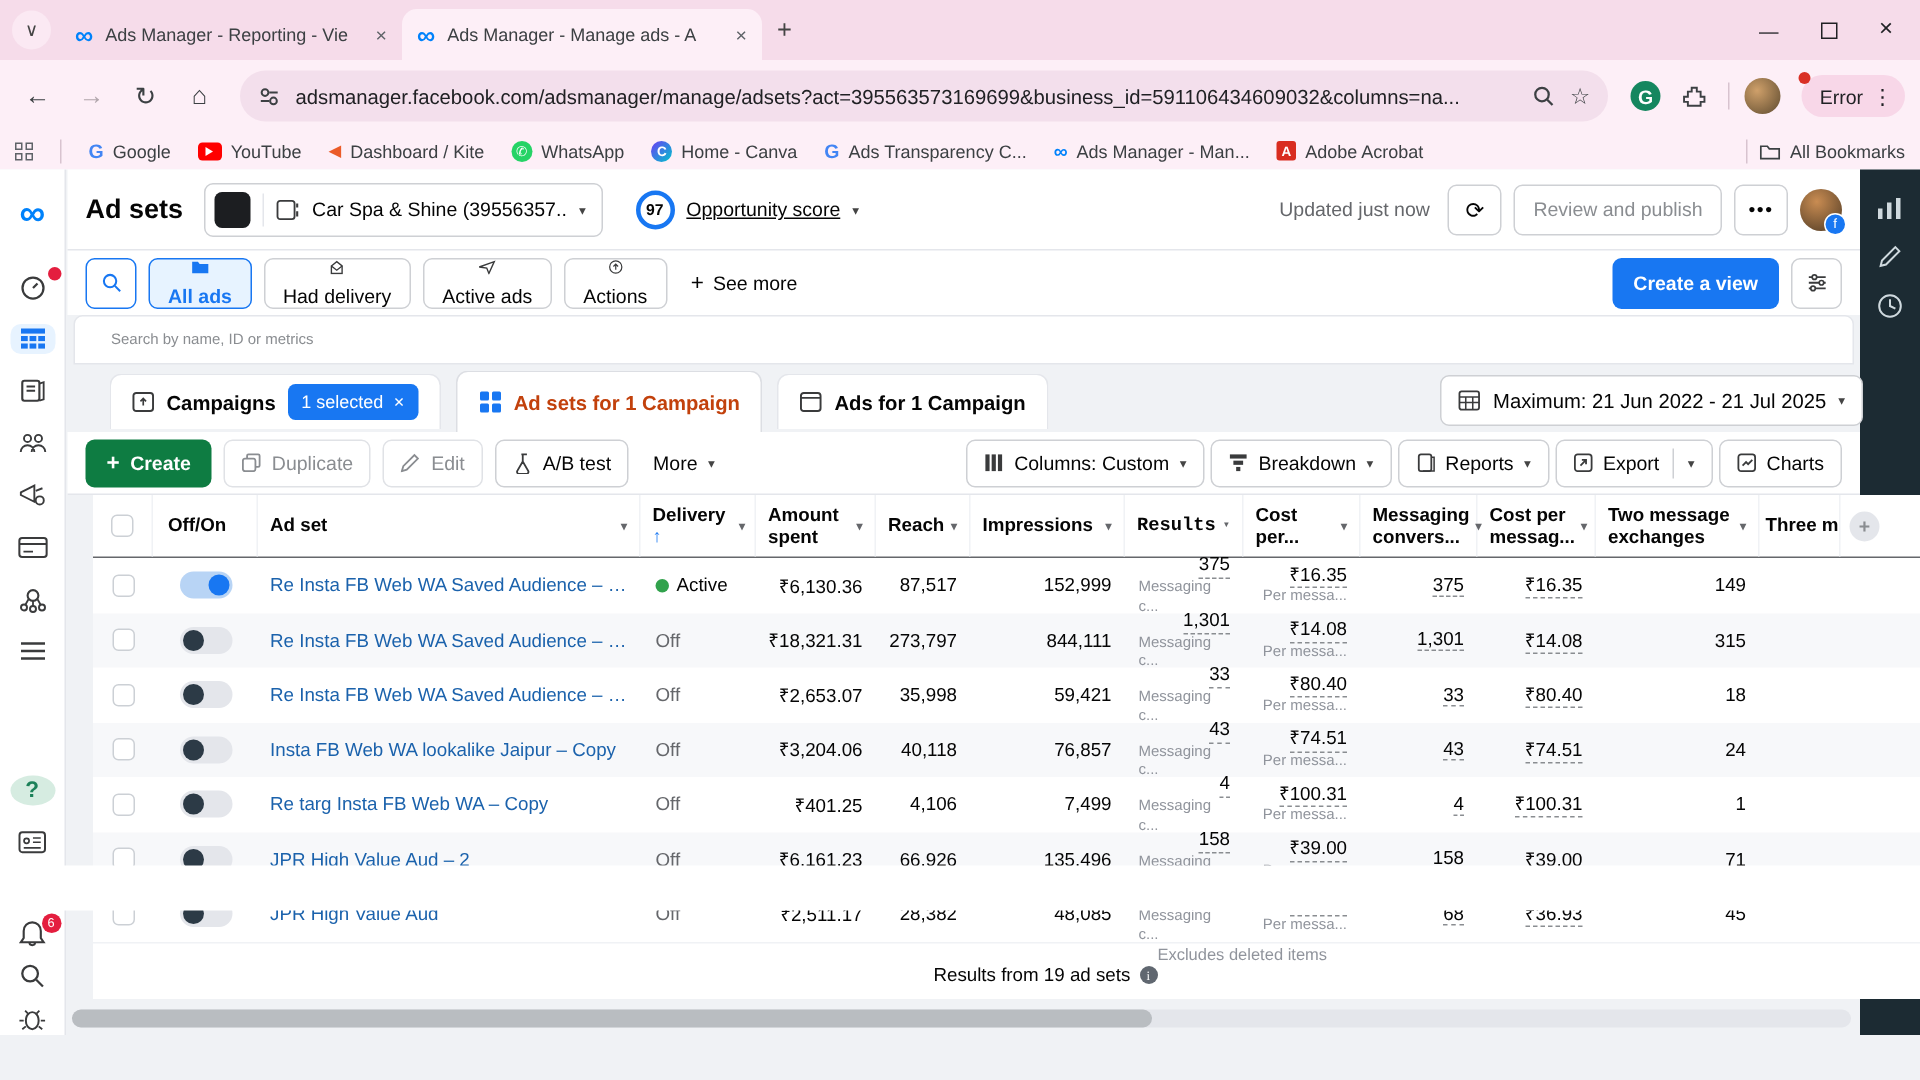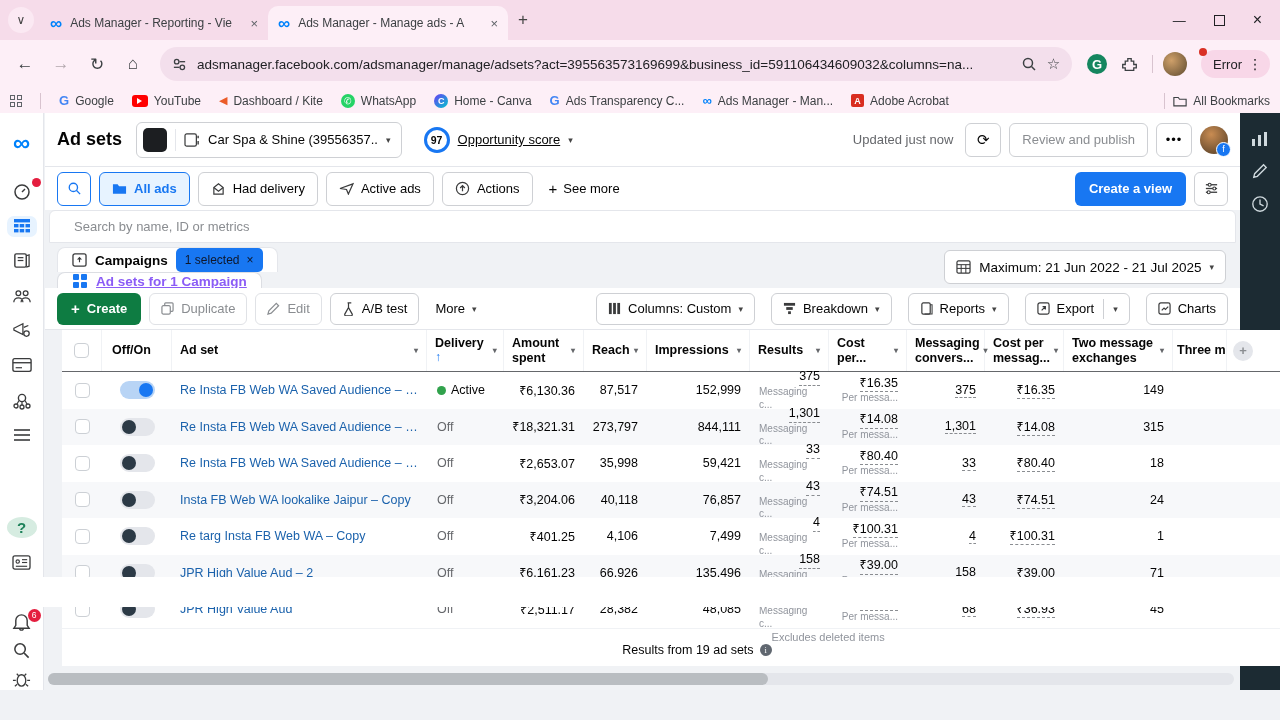--- a/index.html
+++ b/index.html
@@ -71,44 +71,44 @@
   .hdr-right { margin-left:auto; display:flex; align-items:center; gap:8px; }
   .updated { font-size:13px; color:#65676b; margin-right:4px; }
   .btn-outline { height:34px; border:1px solid #ced0d4; border-radius:6px; background:#fff; display:flex; align-items:center; justify-content:center; padding:0 12px; font-size:13px; color:#050505; }
   .btn-outline.disabled { color:#8a8d91; }
   .avatar-fb { position:relative; width:28px; height:28px; border-radius:50%; background:radial-gradient(circle at 40% 30%, #c98c52, #4e3a24); }
   .avatar-fb::after { content:"f"; position:absolute; right:-3px; bottom:-3px; width:13px; height:13px; background:#1877f2; border-radius:50%; color:#fff; font-size:9px; display:flex; align-items:center; justify-content:center; border:1.5px solid #fff; }
 
   
   .filter-row { position:absolute; left:0; top:53px; width:1195px; height:44px; background:#fff; border-top:1px solid #e4e6eb; display:flex; align-items:center; padding:0 12px; gap:8px; }
   .sq-btn { width:34px; height:34px; border:1px solid #1877f2; border-radius:6px; display:flex; align-items:center; justify-content:center; color:#1877f2; }
-  .pill { height:34px; border:1px solid #ced0d4; border-radius:6px; background:#fff; display:flex; align-items:center; gap:7px; padding:0 12px; font-size:13px; color:#050505; }
+  .pill { height:34px; border:1px solid #ced0d4; border-radius:6px; background:#fff; display:flex; align-items:center; gap:7px; padding:0 12px; font-size:13px; color:#050505;flex-direction:column; }
   .pill.sel { border:1px solid #1877f2; background:#e7f3ff; color:#1877f2; font-weight:bold; }
   .see-more { font-size:13px; color:#050505; display:flex; gap:6px; align-items:center; padding:0 8px; }
   .btn-blue { margin-left:auto; background:#1877f2; color:#fff; font-size:13px; font-weight:bold; border-radius:6px; height:34px; display:flex; align-items:center; padding:0 14px; }
   .sliders-btn { width:34px; height:34px; border:1px solid #ced0d4; border-radius:6px; display:flex; align-items:center; justify-content:center; }
 
   
   .search-row { position:absolute; left:4px; top:97px; width:1187px; height:33px; background:#fff; border:1px solid #e4e6eb; border-radius:6px 6px 0 0; display:flex; align-items:center; padding:0 24px; }
-  .search-ph { font-size:13px; color:#8a8d91; }
+  .search-ph { font-size:10px; color:#8a8d91; }
 
   
-  .viewtabs { position:absolute; left:0; top:134px; width:1195px; height:41px; display:flex; align-items:flex-start; padding-left:12px;flex-direction:column; }
+  .viewtabs { position:absolute; left:16px; top:134px; width:1195px; height:41px; display:flex; align-items:center; padding-left:12px; }
   .vtab { height:37px; background:#fff; border:1px solid #e4e6eb; border-bottom:none; border-radius:8px 8px 0 0; display:flex; align-items:center; gap:8px; padding:0 14px; margin-right:10px; font-size:13.5px; font-weight:bold; color:#050505; }
-  .vtab.active { height:41px; border-color:#dcdee3; color:#8b5cf6;text-decoration:underline; }
-  .sel-badge { background:#1877f2; color:#0f172a; font-size:12px; font-weight:normal; border-radius:5px; height:24px; display:flex; align-items:center; gap:7px; padding:0 9px; }
+  .vtab.active { height:41px; border-color:#dcdee3; color:#c2410c; }
+  .sel-badge { background:#1877f2; color:#ffffff; font-size:12px; font-weight:normal; border-radius:5px; height:24px; display:flex; align-items:center; gap:7px; padding:0 9px; }
   .date-btn { position:absolute; right:14px; top:3px; height:34px; border:1px solid #ced0d4; border-radius:6px; background:#fff; display:flex; align-items:center; gap:8px; padding:0 11px; font-size:13.5px; color:#050505; }
 
   
   .cmd-row { position:absolute; left:0; top:175px; width:1195px; height:42px; background:#fff; border-bottom:1px solid #e4e6eb; display:flex; align-items:center; padding:0 12px; gap:8px; }
   .btn-green { background:#0e7c42; color:#fff; font-size:13px; font-weight:bold; height:32px; border-radius:6px; display:flex; align-items:center; gap:7px; padding:0 14px; }
   .cmd { height:32px; border:1px solid #ced0d4; border-radius:6px; background:#fff; display:flex; align-items:center; gap:7px; padding:0 11px; font-size:13px; color:#050505; }
   .cmd.dim { color:#8a8d91; border-color:#e0e2e6; }
   .cmd-plain { display:flex; align-items:center; gap:7px; font-size:13px; padding:0 8px; color:#050505; }
-  .cmd-right { margin-left:auto; display:flex; gap:16px; align-items:center;text-align:center; }
+  .cmd-right { margin-left:auto; display:flex; gap:4px; align-items:center;text-align:center; }
   .split-sep { width:1px; height:20px; background:#ced0d4; margin:0 2px; }
 
   
   .tablewrap { position:absolute; left:0; top:217px; width:1280px; height:336px; background:#fff;margin-left:17px; }
   .thead { display:flex; height:42px; border-bottom:1px solid #65676b; align-items:stretch; font-size:12.5px; font-weight:bold; color:#050505; }
   .thead .cell { display:flex; align-items:center; padding:0 8px; border-right:1px solid #f0f2f5; line-height:1.15; }
   .trow { display:flex; height:36.5px; font-size:12.5px; color:#050505; }
   .trow.alt { background:#f7f8fa; }
   .cell { flex-shrink:0; }
   .c-cb { width:40px; display:flex; align-items:center; justify-content:center; }
@@ -599,21 +599,21 @@
               <span class="sort-caret">▾</span>
             </div>
           <div class="cell w-reach" style="display:flex;align-items:center;padding:0 8px;">
               <span>Reach</span>
               <span class="sort-caret">▾</span>
             </div>
           <div class="cell w-imp" style="display:flex;padding:0 8px;">
               <span>Impressions</span>
               <span class="sort-caret">▾</span>
             </div>
-          <div class="cell w-res" style="display:flex;align-items:center;padding:0 8px;">
+          <div class="cell w-res" style="display:flex;align-items:center;padding:0 8px;font-family:Liberation Mono, monospace;">
               <span>Results</span>
               <span class="sort-caret">▾</span>
             </div>
           <div class="cell w-cp" style="display:flex;align-items:center;padding:0 8px;">
               <span>Cost per...</span>
               <span class="sort-caret">▾</span>
             </div>
           <div class="cell w-mc" style="display:flex;align-items:center;padding:0 8px;">
               <span>Messaging convers...</span>
               <span class="sort-caret">▾</span>

